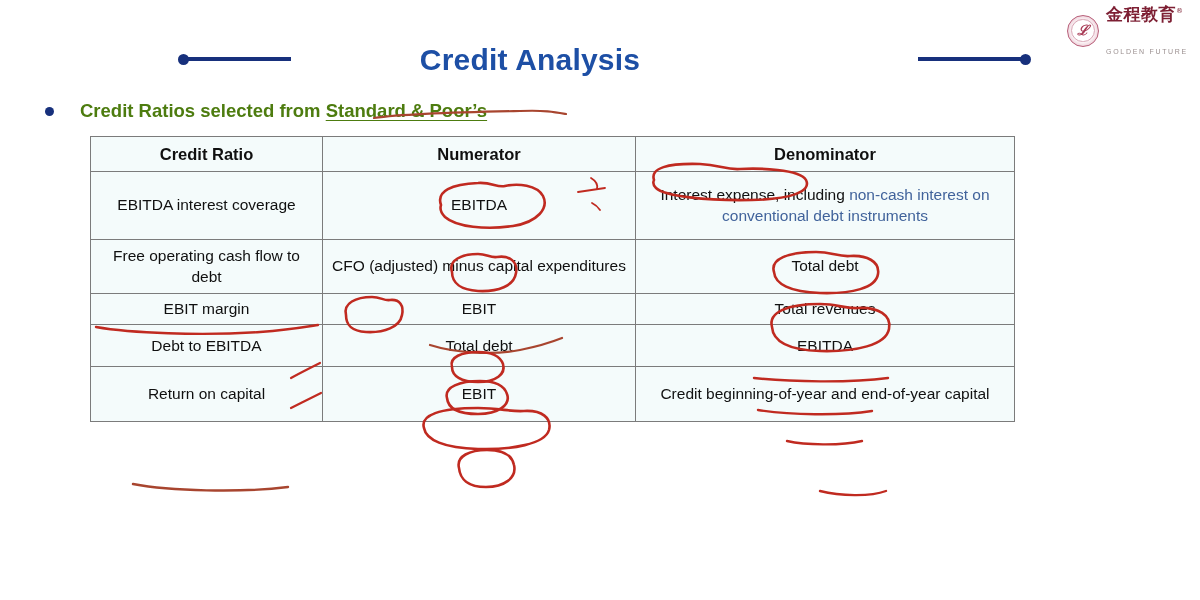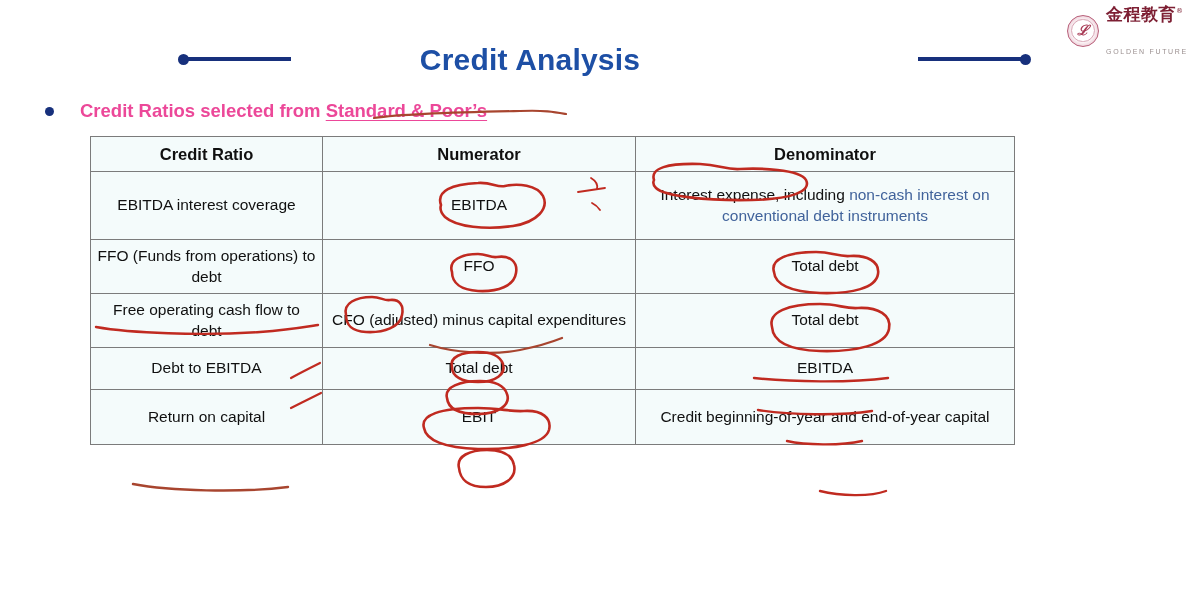--- a/index.html
+++ b/index.html
@@ -142,21 +142,21 @@
     height: 9px;
     border-radius: 50%;
     background: #17307c;
     margin-right: 26px;
     flex: none;
   }
   #bullet-text {
     font-family: "Liberation Sans", sans-serif;
     font-weight: bold;
     font-size: 18.5px;
-    color: #ec4899;
+    color: #4d7c0f;
     white-space: nowrap;
     position: relative;
   }
   #bullet-text .u {
     text-decoration: underline;
     text-underline-offset: 2.5px;
   }
 
   
   #ratio-table {
@@ -248,28 +248,28 @@
         <th>Denominator</th>
       </tr>
     </thead>
     <tbody>
       <tr style="height:68px">
         <td>EBITDA interest coverage</td>
         <td><span class="cell-inner">EBITDA</span></td>
         <td><span class="dark">Interest expense, including </span><span class="blue">non-cash interest on conventional debt instruments</span></td>
       </tr>
       <tr style="height:54px">
-        <td>FFO (Funds from operations) to debt</td>
-        <td><span class="cell-inner">FFO</span></td>
-        <td><span class="dark">Total debt</span></td>
-      </tr>
-      <tr style="height:54px">
         <td>Free operating cash flow to debt</td>
         <td class="blue"><span class="cell-inner">CFO (adjusted) minus capital expenditures</span></td>
         <td><span class="dark">Total debt</span></td>
+      </tr>
+      <tr style="height:31px">
+        <td>EBIT margin</td>
+        <td><span class="cell-inner">EBIT</span></td>
+        <td><span class="dark">Total revenues</span></td>
       </tr>
       <tr style="height:42px">
         <td>Debt to EBITDA</td>
         <td><span class="cell-inner">Total debt</span></td>
         <td><span class="dark">EBITDA</span></td>
       </tr>
       <tr style="height:55px">
         <td>Return on capital</td>
         <td><span class="cell-inner">EBIT</span></td>
         <td><span class="dark">Credit beginning-of-year and end-of-year capital</span></td>

